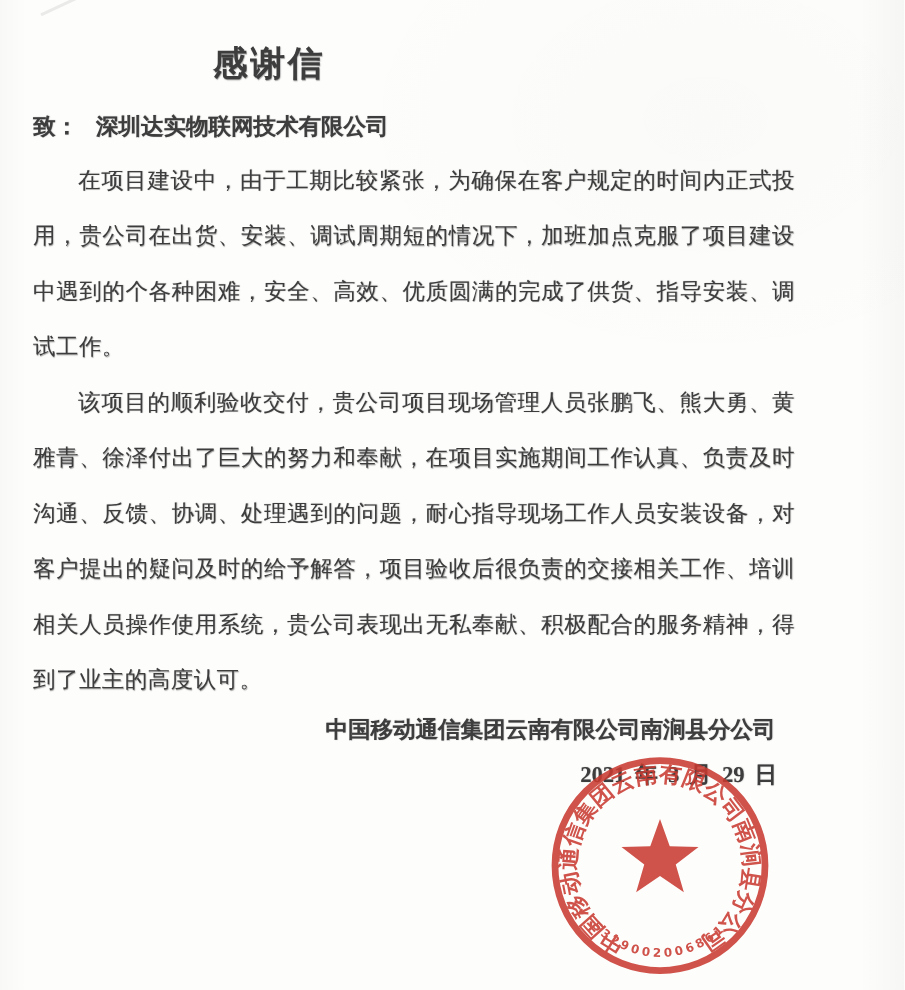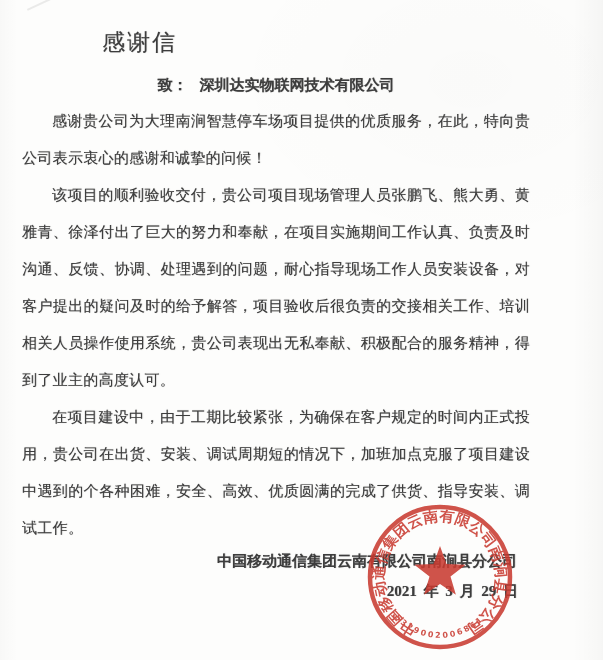--- a/index.html
+++ b/index.html
@@ -17,28 +17,28 @@
   .artifact{
     position:absolute;left:26px;top:3px;width:28px;height:0;
     border-top:2px solid rgba(150,150,150,0.18);
     transform:rotate(-25deg);
   }
   .content{
     position:absolute;left:22px;top:0;width:508px;
     text-shadow:0.4px 0.4px 0.7px rgba(61,61,61,0.5);
   }
   .title{
-    margin:28px 0 0 80px;
+    margin:28px 0 0 120px;
     font-size:23px;line-height:30px;
-    font-weight:normal;letter-spacing:2px;
+    font-weight:bold;letter-spacing:2px;
     width:fit-content;
   }
   .recipient{
     margin-top:14px;
-    font-size:15px;line-height:26px;font-weight:bold;text-align:center;
+    font-size:15px;line-height:26px;font-weight:bold;
   }
   .recipient .label{margin-right:12px;}
   .para{
     margin:0;
     font-size:15px;line-height:37px;
     text-align:justify;
     text-indent:2em;
     letter-spacing:0.3px;
   }
   .para:first-of-type{margin-top:5px;}
@@ -77,23 +77,22 @@
 
   <div class="artifact"></div>
 
   <div class="content">
     <h1 class="title">感谢信</h1>
 
     <div class="recipient">
       <span class="label">致：</span><span>深圳达实物联网技术有限公司</span>
     </div>
 
-    <p class="para">感谢贵公司为大理南涧智慧停车场项目提供的优质服务，在此，特向贵公司表示衷心的感谢和诚挚的问候！</p>
+    <p class="para">在项目建设中，由于工期比较紧张，为确保在客户规定的时间内正式投用，贵公司在出货、安装、调试周期短的情况下，加班加点克服了项目建设中遇到的个各种困难，安全、高效、优质圆满的完成了供货、指导安装、调试工作。</p>
     <p class="para">该项目的顺利验收交付，贵公司项目现场管理人员张鹏飞、熊大勇、黄雅青、徐泽付出了巨大的努力和奉献，在项目实施期间工作认真、负责及时沟通、反馈、协调、处理遇到的问题，耐心指导现场工作人员安装设备，对客户提出的疑问及时的给予解答，项目验收后很负责的交接相关工作、培训相关人员操作使用系统，贵公司表现出无私奉献、积极配合的服务精神，得到了业主的高度认可。</p>
-    <p class="para">在项目建设中，由于工期比较紧张，为确保在客户规定的时间内正式投用，贵公司在出货、安装、调试周期短的情况下，加班加点克服了项目建设中遇到的个各种困难，安全、高效、优质圆满的完成了供货、指导安装、调试工作。</p>
 
     <div class="signature">中国移动通信集团云南有限公司南涧县分公司</div>
     <div class="date">2021 年 3 月 29 日</div>
   </div>
 
   <svg class="stamp" viewBox="0 0 150 150" xmlns="http://www.w3.org/2000/svg">
     <defs>
       <path id="ringPath" d="M 51.3 125.8 A 56 56 0 1 1 98.7 125.8" fill="none"></path>
       <path id="codePath" d="M 28.3 114.2 A 61 61 0 0 0 121.7 114.2" fill="none"></path>
     </defs>

